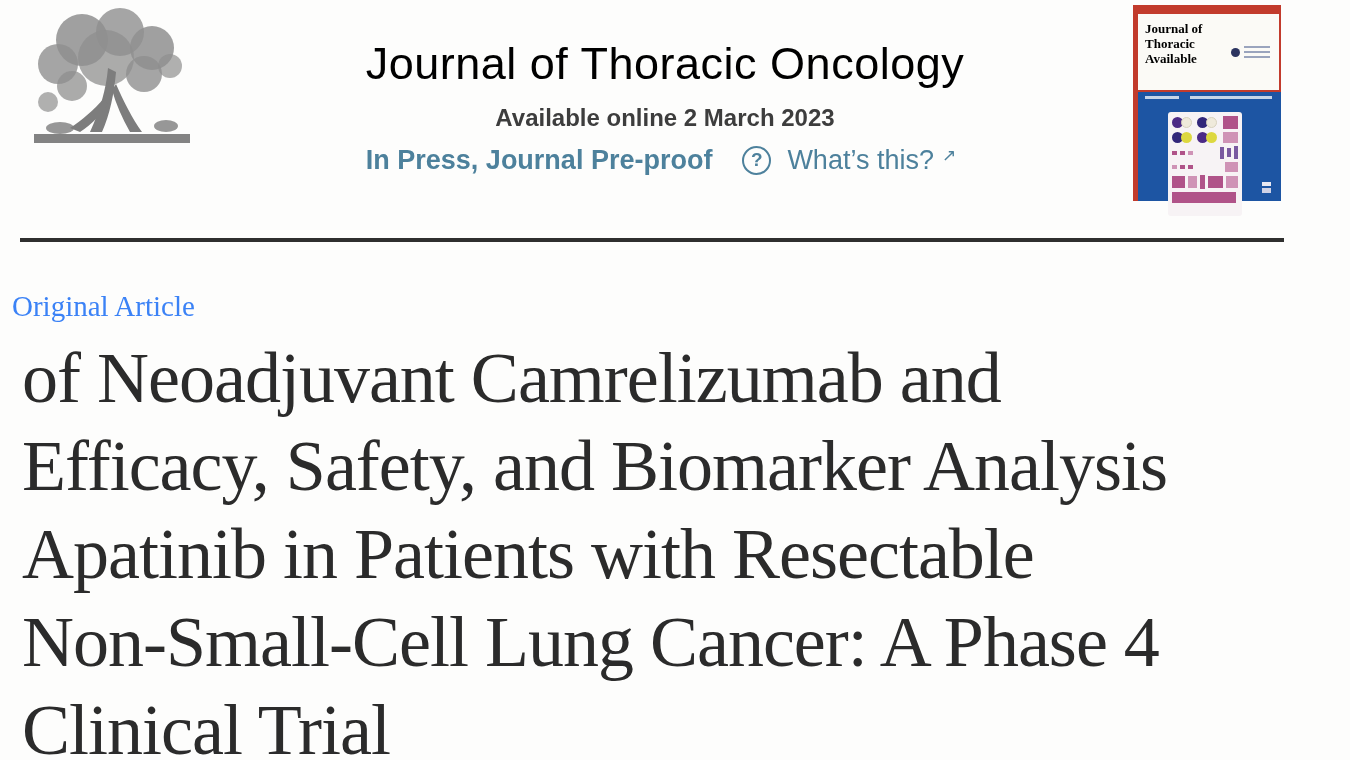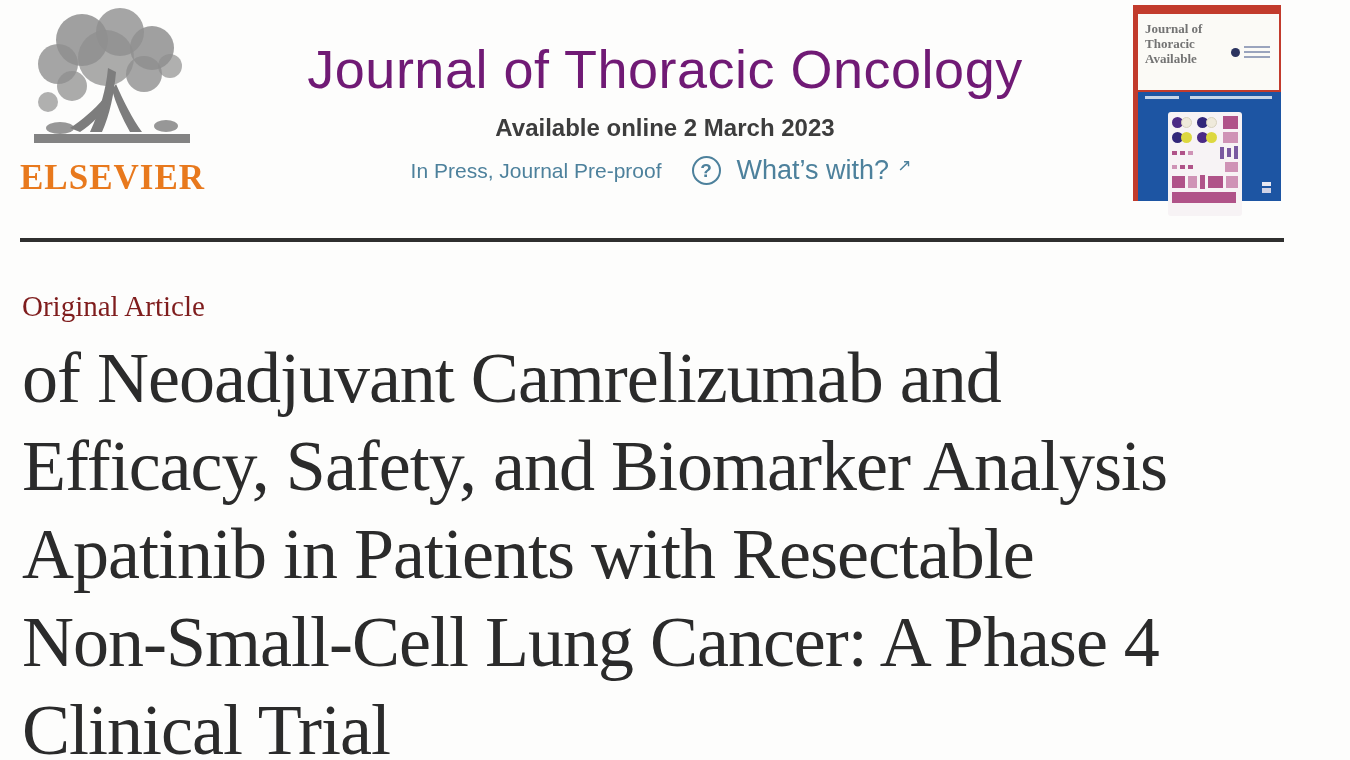--- a/index.html
+++ b/index.html
@@ -19,37 +19,37 @@
     font-family: "Liberation Serif", serif;
     font-size: 35px; font-weight: 600;
     letter-spacing: 1px;
     color: #e8791d;
     line-height: 1;
   }
 
   
   #banner { left: 250px; top: 38px; width: 830px; text-align: center; }
   #journal-title {
-    font-size: 54px; font-weight: 400;
-    color: #701a75; letter-spacing: 0.5px;
+    font-size: 45px; font-weight: 400;
+    color: #000000; letter-spacing: 0.5px;
     line-height: 1.15;
     cursor: pointer;
   }
   #available-online {
     margin-top: 14px;
     font-size: 24px; font-weight: 700;
     color: #3d3d3d;
   }
   #inpress-row {
     margin-top: 13px;
     display: flex; align-items: center; justify-content: center;
     gap: 16px;
     color: #4d819c;
   }
-  #inpress-label { font-size: 21px; font-weight: 400; }
+  #inpress-label { font-size: 27px; font-weight: 700; }
   #help-icon {
     width: 29px; height: 29px;
     border: 2.5px solid #4d819c; border-radius: 50%;
     display: inline-flex; align-items: center; justify-content: center;
     font-size: 19px; font-weight: 700;
     margin-left: 14px;
     cursor: pointer;
     box-sizing: border-box;
   }
   #whats-this { font-size: 27px; font-weight: 500; cursor: pointer; }
@@ -62,21 +62,21 @@
     cursor: pointer;
   }
   #cover-masthead {
     position: absolute; left: 5px; top: 9px; right: 2px; height: 76px;
     background: #fbfaf6;
   }
   #cover-masthead-title {
     position: absolute; left: 7px; top: 7px;
     font-family: "Liberation Serif", serif;
     font-size: 13px; font-weight: 700; line-height: 15px;
-    color: #737373;
+    color: #000000;
   }
   #cover-mini-logo { position: absolute; right: 6px; top: 32px; width: 42px; }
   #cover-mini-logo .dot {
     position: absolute; left: 0; top: 2px;
     width: 9px; height: 9px; border-radius: 50%;
     background: #2c3460;
   }
   #cover-mini-logo .ln {
     position: absolute; left: 13px;
     width: 26px; height: 2px; background: #9aa4bd;
@@ -105,23 +105,23 @@
   .blk-pur    { background: #7a5aa0; }
   #cover-logo-mark { position: absolute; right: 10px; bottom: 8px; width: 9px; }
   #cover-logo-mark .m1 { width: 9px; height: 4px; background: #e8e8f2; margin-bottom: 2px; }
   #cover-logo-mark .m2 { width: 9px; height: 5px; background: #cfd2e6; }
 
   
   #divider { left: 20px; top: 238px; width: 1264px; height: 4px; background: #2f2f2f; }
 
   
   #section-label {
-    left: 22px; top: 290px;
-    font-family: "Liberation Serif", serif;
-    font-size: 29px; color: #7f1d1d;
+    left: 12px; top: 290px;
+    font-family: "Liberation Serif", serif;
+    font-size: 29px; color: #3b82f6;
   }
   #article-title {
     left: 22px; top: 334px; width: 1310px;
     font-family: "Liberation Serif", serif;
     font-size: 72px; line-height: 88px;
     letter-spacing: -1px;
     color: #2b2b2b;
   }
   #article-title .title-line { white-space: nowrap; }
 </style>
@@ -145,30 +145,29 @@
       <g fill="#7d7d7d">
         <path d="M88 62 C86 84 80 104 70 126 L82 126 C90 108 94 88 96 66 Z"></path>
         <path d="M96 78 C104 96 112 112 122 126 L110 126 C102 112 96 98 92 84 Z"></path>
         <path d="M84 92 C74 104 62 114 50 122 L60 126 C72 118 82 108 88 98 Z"></path>
         <ellipse cx="40" cy="122" rx="14" ry="6" opacity="0.8"></ellipse>
         <ellipse cx="146" cy="120" rx="12" ry="6" opacity="0.8"></ellipse>
       </g>
       <rect x="14" y="128" width="156" height="9" fill="#838383"></rect>
     </svg>
   </span>
-  <div id="publisher-wordmark">ELSEVIER</div>
 </div>
 
 <div class="abs" id="banner">
   <div id="journal-title">Journal of Thoracic Oncology</div>
   <div id="available-online">Available online 2 March 2023</div>
   <div id="inpress-row">
     <span id="inpress-label">In Press, Journal Pre-proof</span>
     <span id="help-icon">?</span>
-    <span id="whats-this">What’s with?</span>
+    <span id="whats-this">What’s this?</span>
     <span id="external-arrow">↗</span>
   </div>
 </div>
 
 <div class="abs" id="cover">
   <div id="cover-masthead">
     <div id="cover-masthead-title">
       <div>Journal of</div>
       <div>Thoracic</div>
       <div>Available</div>

